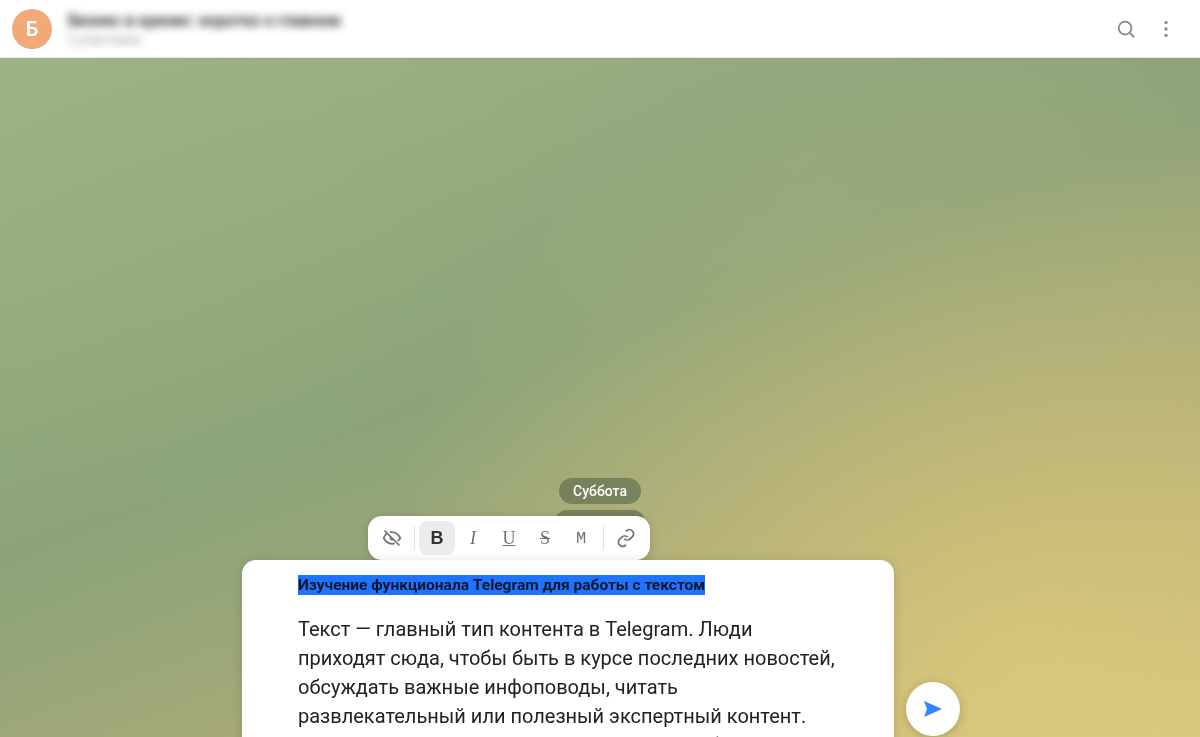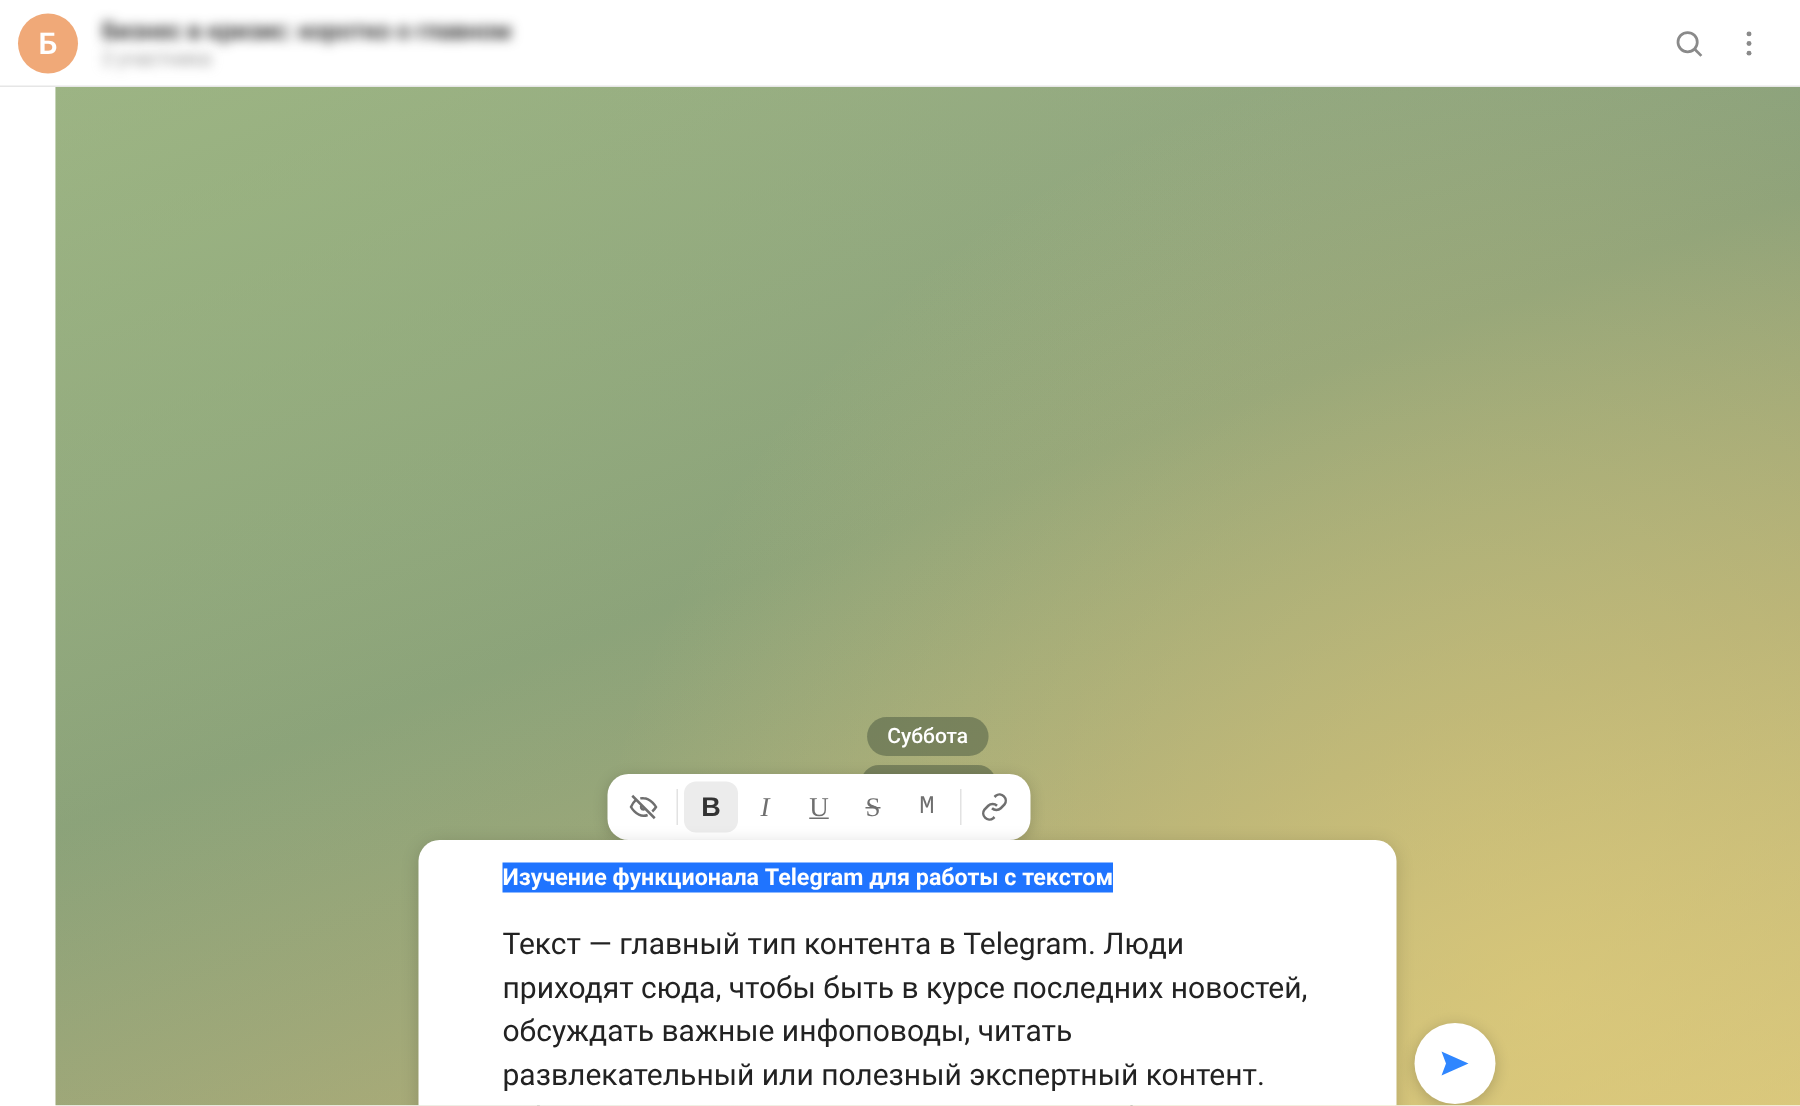--- a/index.html
+++ b/index.html
@@ -36,21 +36,20 @@
 
   
   .chat {
     flex: 1 1 auto;
     position: relative;
     background:
       radial-gradient(circle at 85% 90%, rgba(235,210,120,0.55), transparent 55%),
       radial-gradient(circle at 10% 10%, rgba(150,180,120,0.35), transparent 60%),
       linear-gradient(160deg, #9fb489 0%, #8aa07a 45%, #a9aa78 70%, #cfc17f 100%);
     overflow: hidden;
-    margin-left: 37px;
   }
 
   .date-pill {
     position: absolute;
     left: 50%; transform: translateX(-50%);
     top: 420px;
     background: rgba(80,95,70,0.55);
     color: #fff;
     font-size: 14px; font-weight: 500;
     padding: 5px 14px;
@@ -134,21 +133,21 @@
     clip-path: polygon(0 100%, 100% 100%, 0 0);
     border-bottom-left-radius: 2px;
   }
 
   .msg-title {
     display: inline;
     font-weight: 700;
     font-size: 15.5px;
     line-height: 1.5;
   }
-  .sel { background: #1f74ff; color: #ffffff; padding: 1px 0; }
+  .sel { background: #1f74ff; color: #0f172a; padding: 1px 0; }
   .msg-body {
     margin-top: 18px;
     font-size: 20px;
     line-height: 1.45;
     color: #222;
   }
 
   .emoji-btn, .attach-btn {
     position: absolute;
     bottom: 12px;

